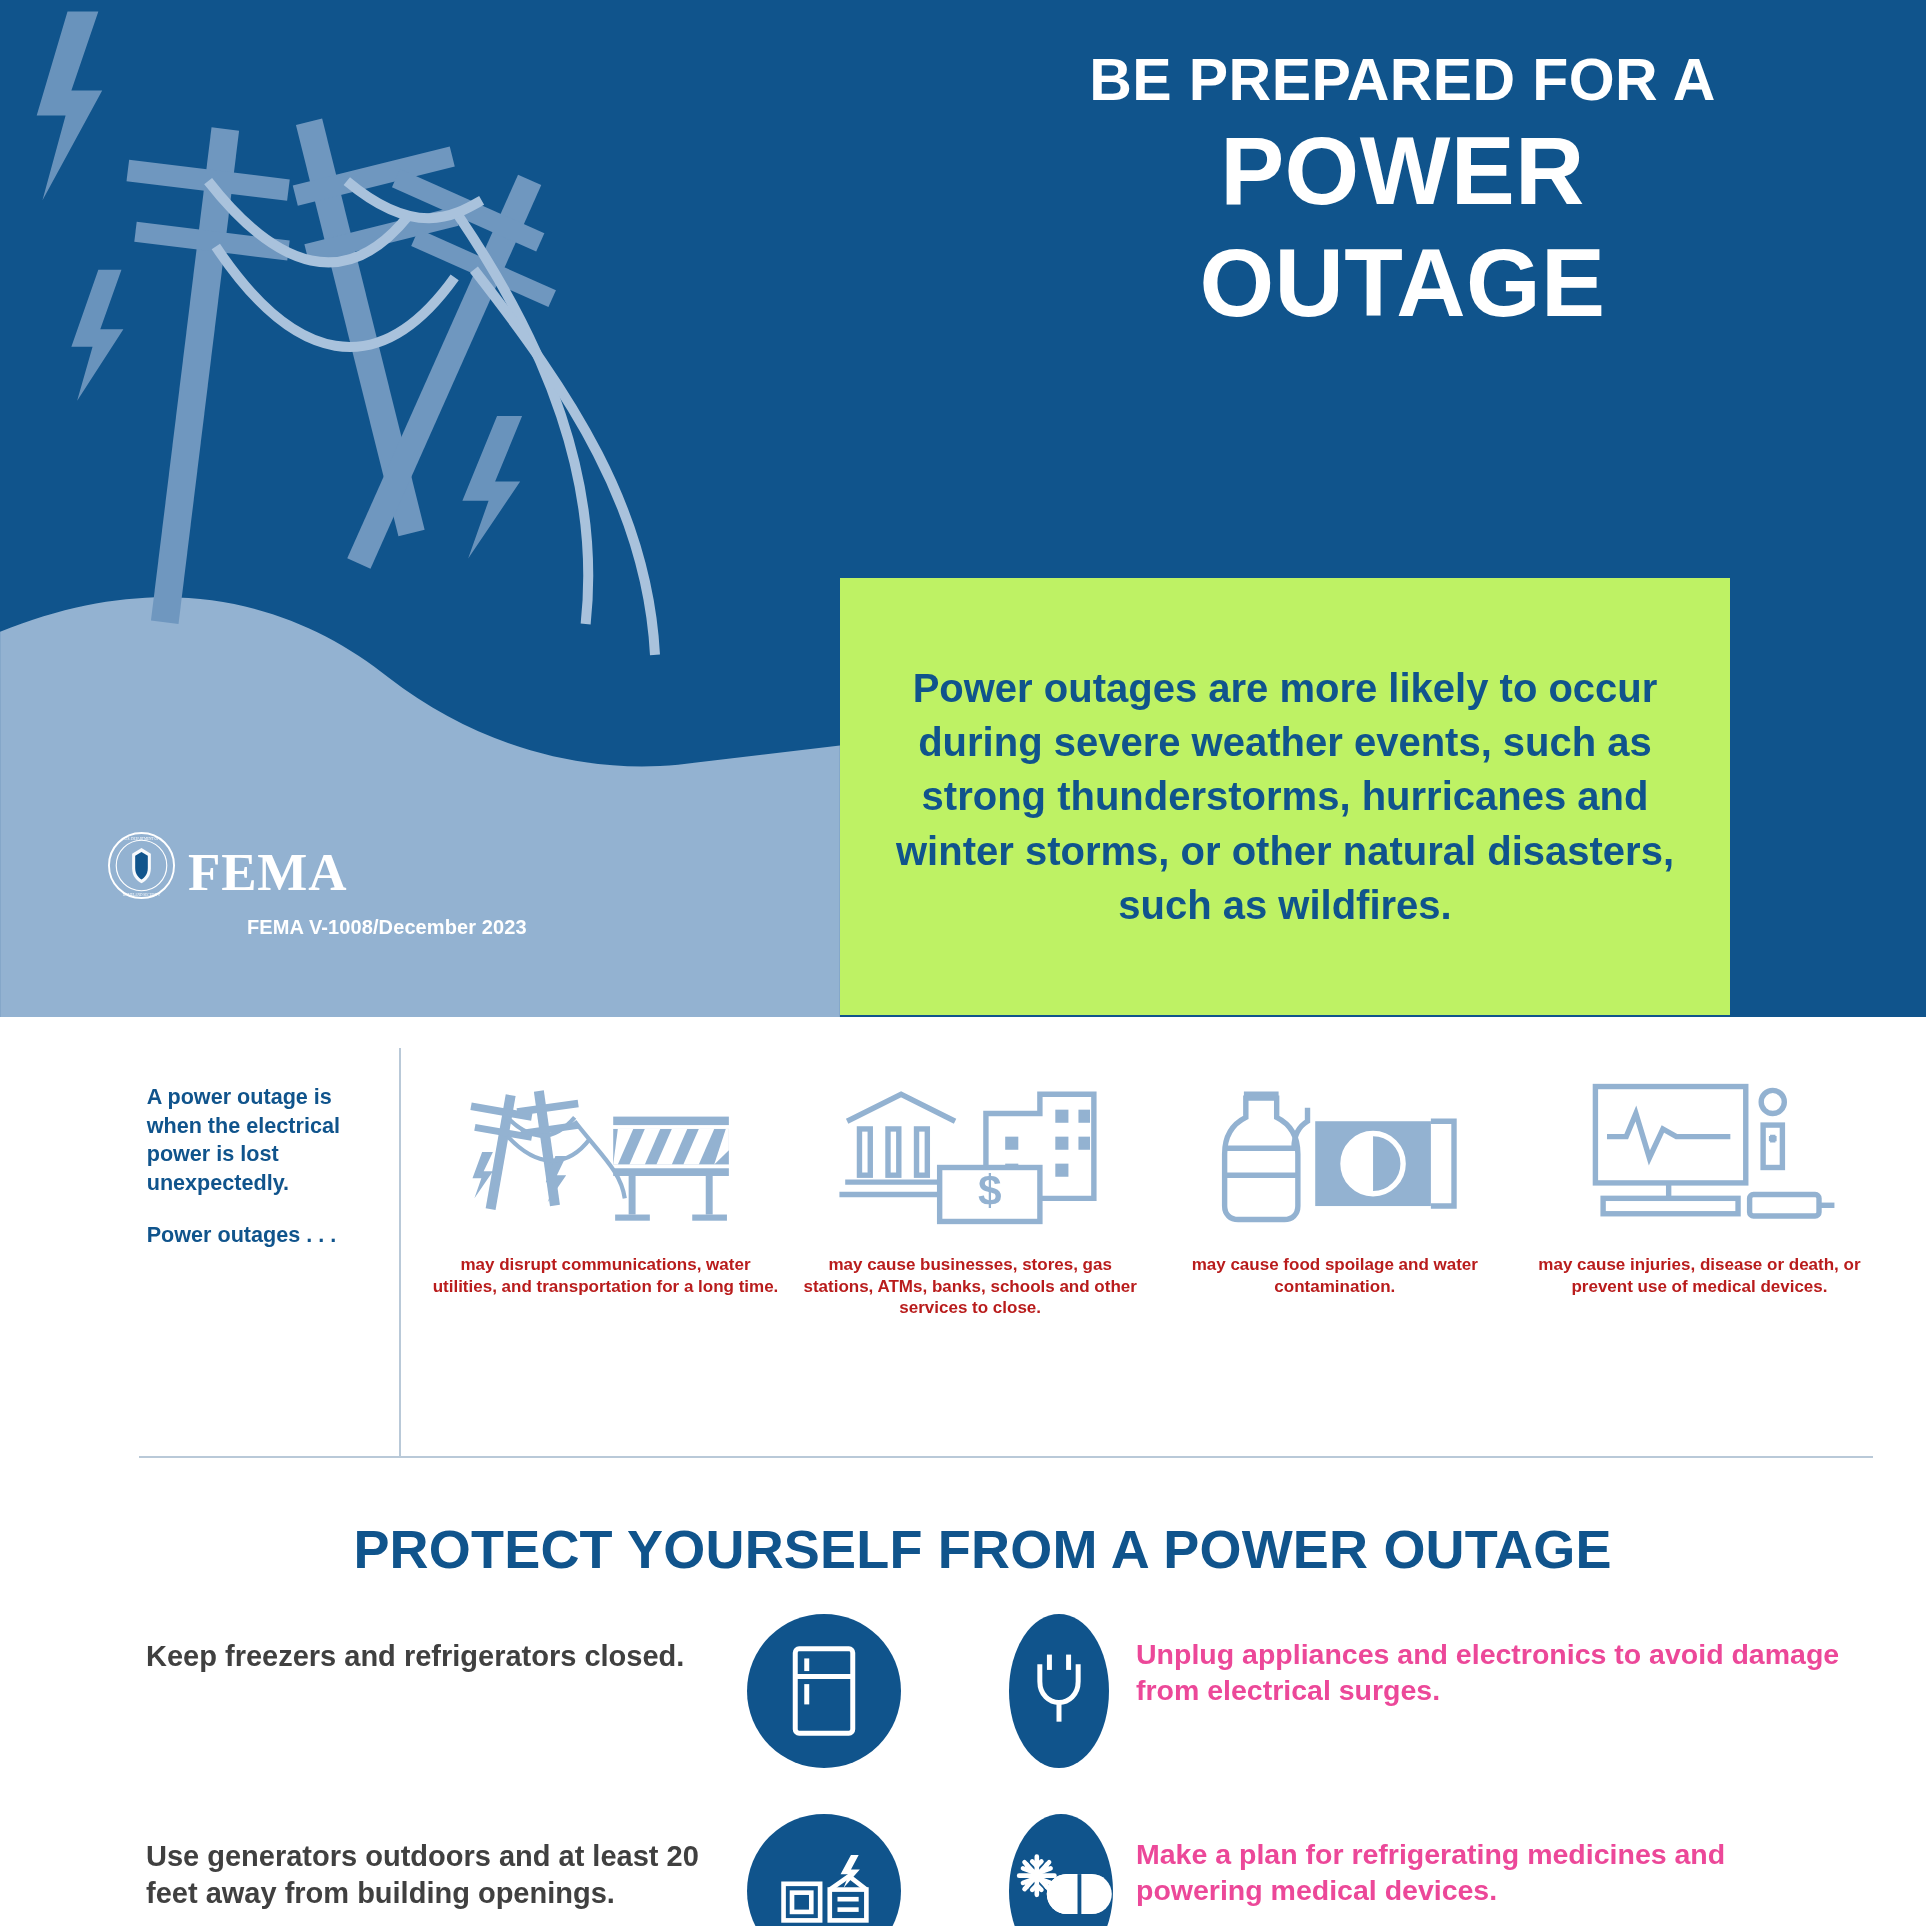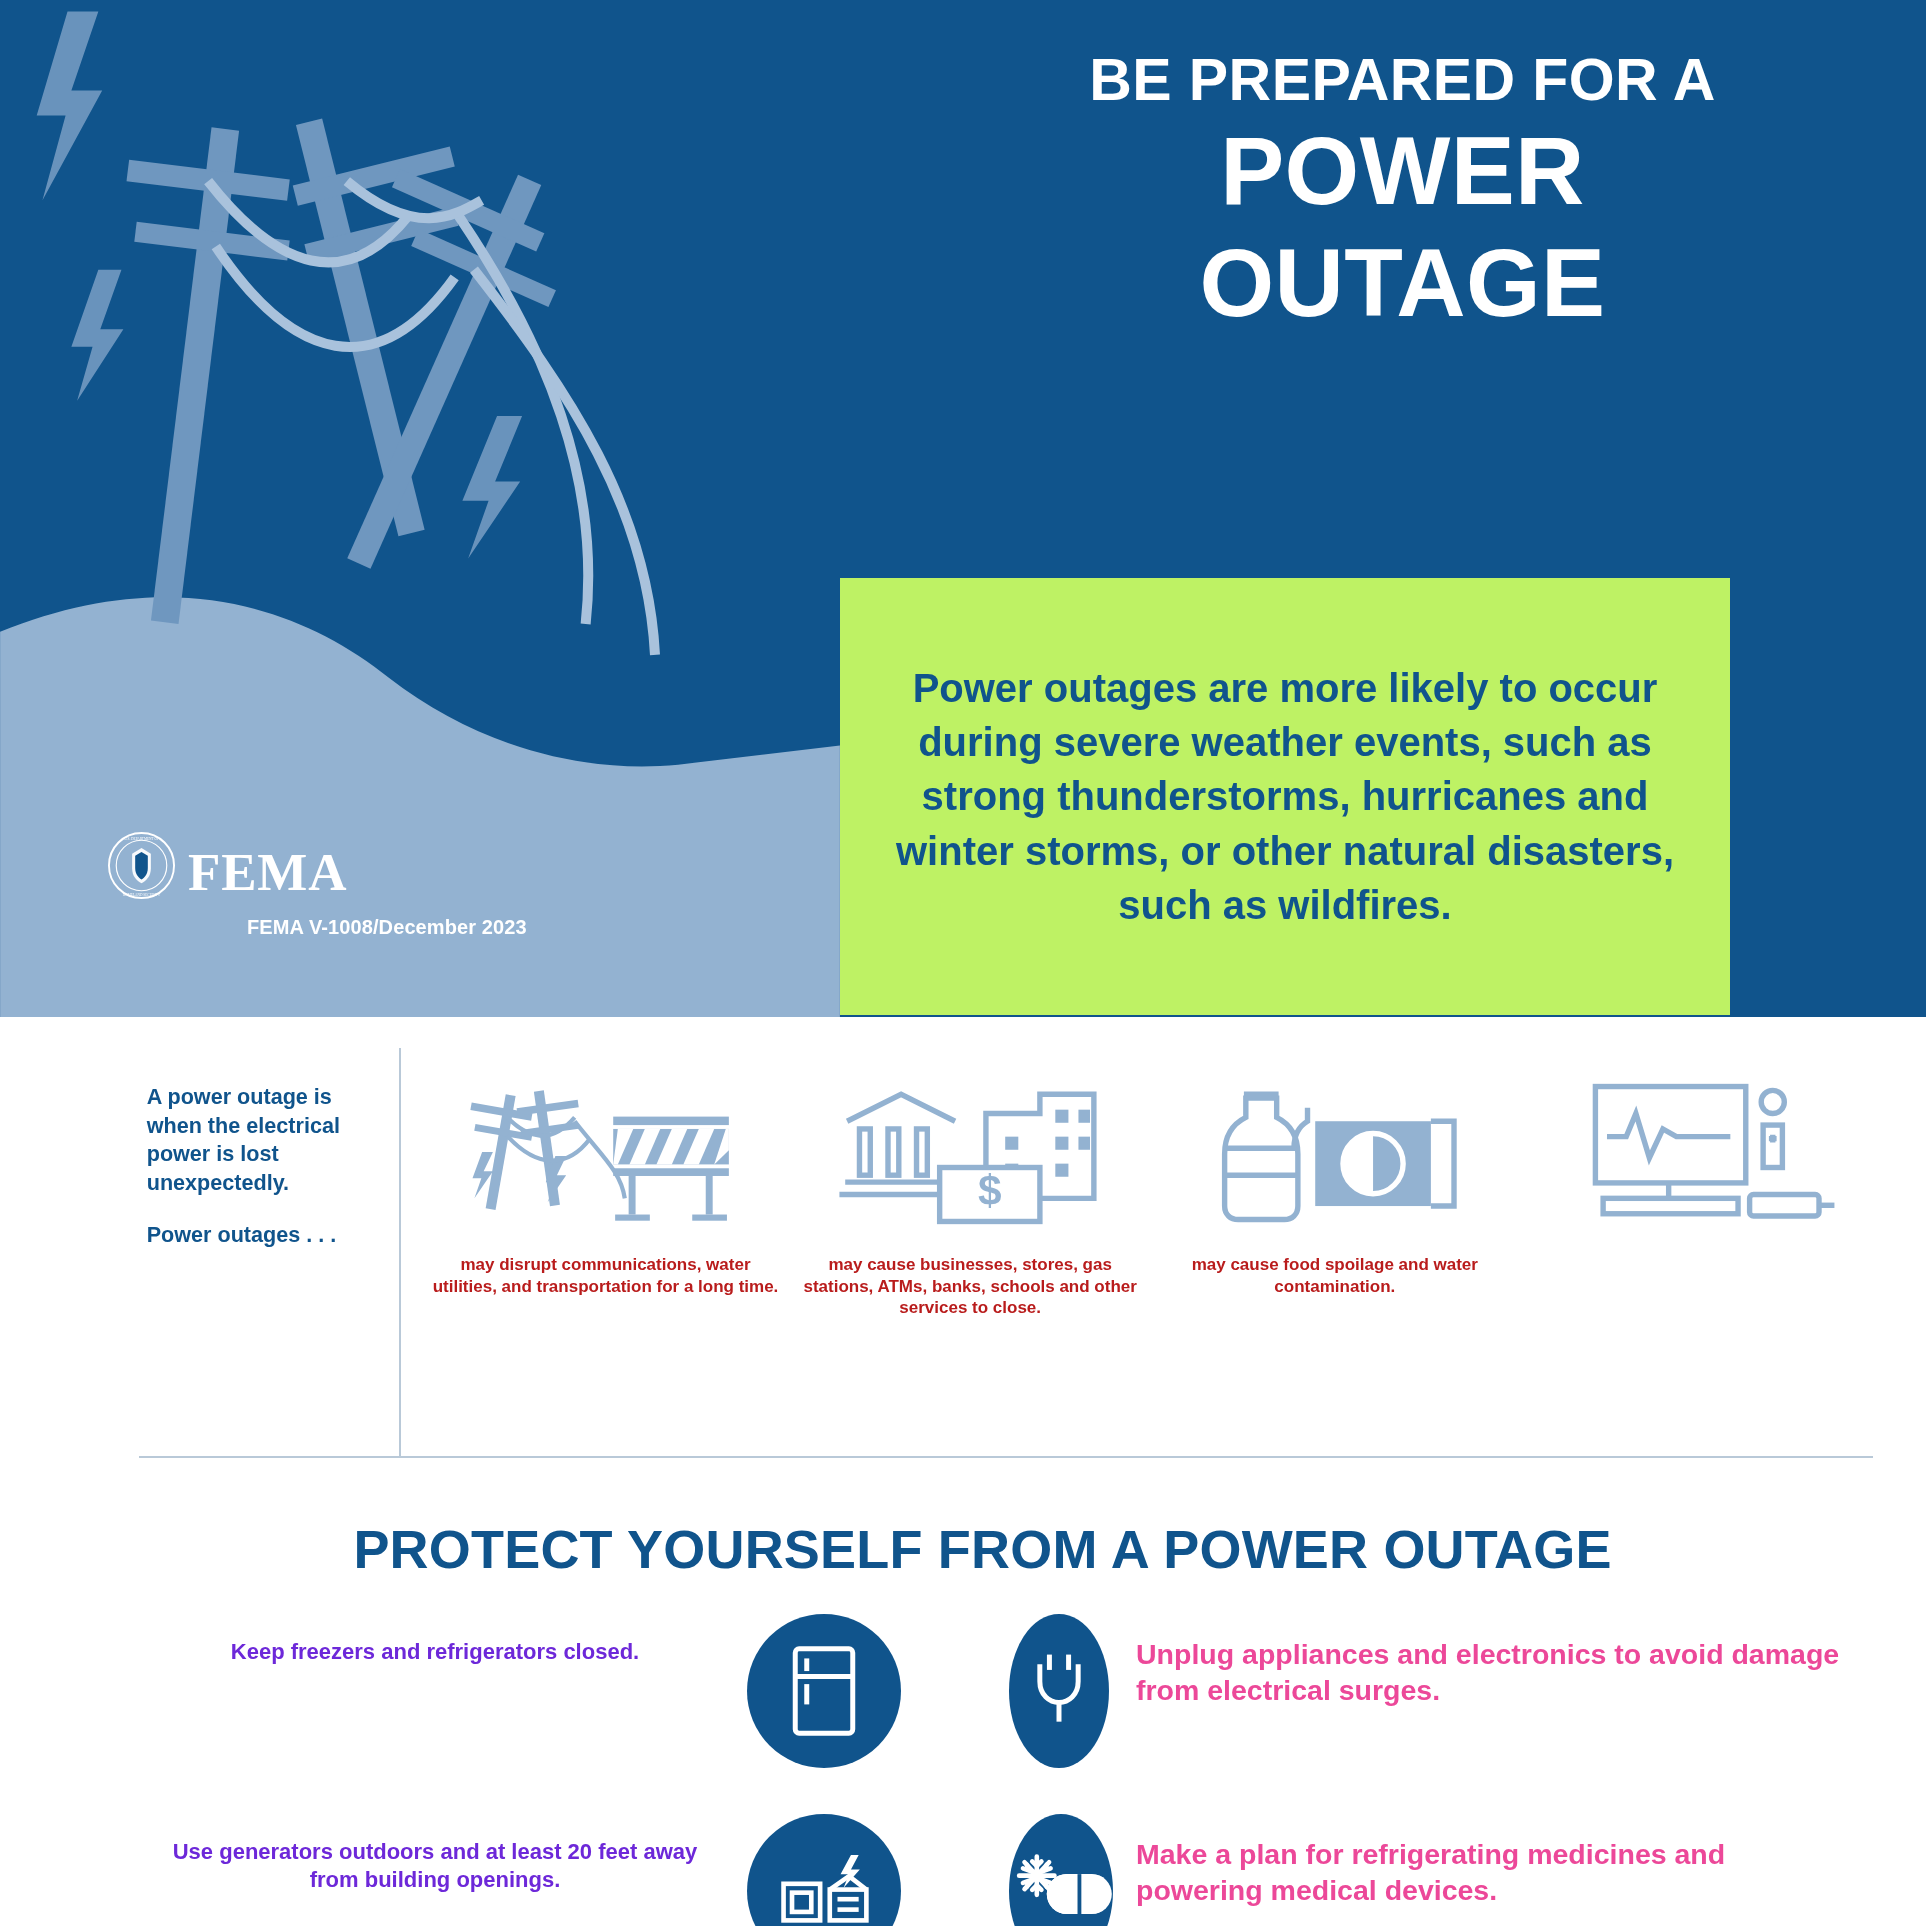--- a/index.html
+++ b/index.html
@@ -209,23 +209,23 @@
     top: 119px;
     width: 1695px;
   }
   .tip-row {
     display: flex;
     align-items: flex-start;
     height: 200px;
   }
   .tip-left-text {
     width: 601px;
-    text-align: center;
-    color: #6d28d9;
-    font-size: 22px;
+    text-align: left;
+    color: #404040;
+    font-size: 29px;
     font-weight: bold;
     line-height: 1.28;
     padding-top: 24px;
     padding-right: 23px;
     box-sizing: border-box;
   }
   .tip-left-icon {
     width: 181px;
     display: flex;
     justify-content: flex-start;
@@ -451,20 +451,21 @@
               <path d="M300 290 L300 330"></path>
               <rect x="130" y="330" width="350" height="40"></rect>
               <circle cx="570" cy="80" r="30"></circle>
               <rect x="545" y="140" width="50" height="110"></rect>
               <path d="M560 175 L580 175 M570 165 L570 185"></path>
               <rect x="510" y="320" width="180" height="56" rx="10"></rect>
               <path d="M690 348 L730 348"></path>
             </g>
           </svg>
         </div>
+        <div class="card-cap">may cause injuries, disease or death, or prevent use of medical devices.</div>
       </div>
 
     </div>
   </div>
 </div>
 
 <div class="protect">
   <div class="protect-title">PROTECT YOURSELF FROM A POWER OUTAGE</div>
 
   <div class="tips">

